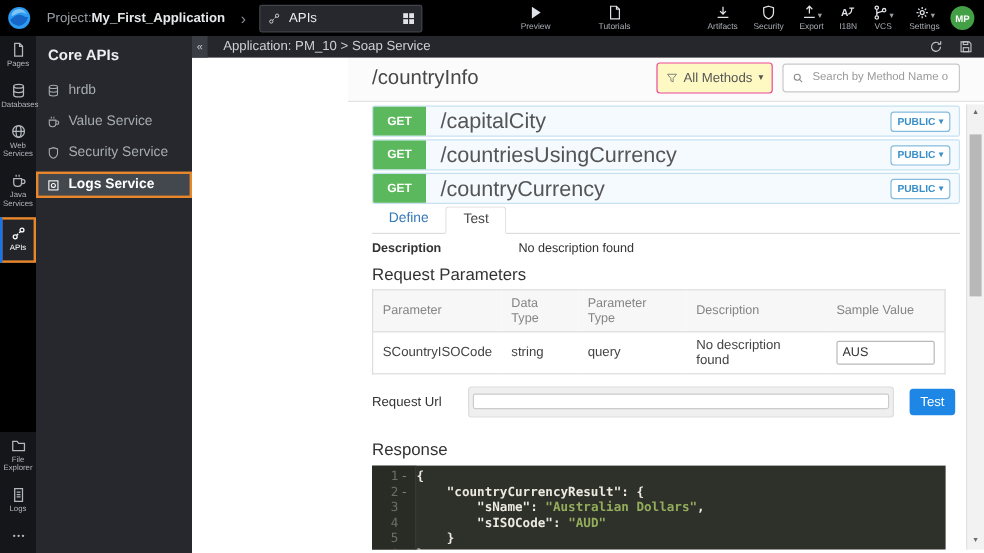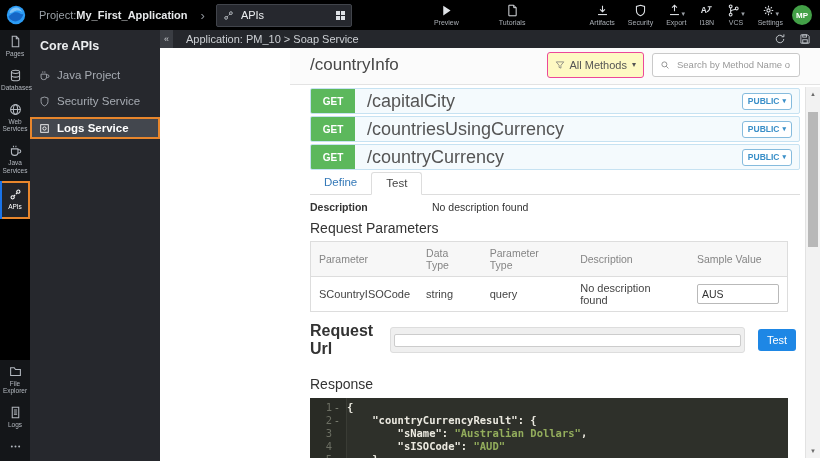--- a/index.html
+++ b/index.html
@@ -110,21 +110,21 @@
   .desc-label{font-weight:bold;width:122px}
   .rp-title{font-size:14px;color:#333;margin-top:7px}
   .rp-table{width:478px;border-collapse:collapse;margin-top:5px;border:1px solid #ddd}
   .rp-table th{background:#f7f7f7;color:#858585;font-weight:normal;text-align:left;font-size:10.5px;
                padding:5px 8px;border-bottom:1px solid #ddd}
   .rp-table td{padding:5px 8px;color:#444;font-size:11px}
   .sample-input{width:72px;height:18px;border:1px solid #b9b9b9;border-radius:2px;font-size:10.5px;
                 padding:0 4px;font-family:inherit;color:#333}
 
   .url-row{display:flex;align-items:center;margin-top:10px;width:490px}
-  .url-label{font-weight:bold;font-size:16px;color:#333;width:80px}
+  .url-label{font-weight:normal;font-size:11px;color:#333;width:80px}
   .url-box{flex:0 0 355px;background:#efefef;border:1px solid #ddd;border-radius:3px;padding:3px;box-sizing:border-box}
   .url-input{width:100%;height:13px;border:1px solid #ccc;border-radius:2px;box-sizing:border-box;
              background:#fff;outline:none}
   .test-btn{margin-left:13px;width:38px;height:22px;background:#1e87e5;color:#fff;border:none;
             border-radius:3px;font-size:11px;font-family:inherit;cursor:pointer}
 
   .resp-title{font-size:14px;color:#333;margin-top:18px}
   .editor{position:relative;margin-top:6px;width:478px;height:116px;background:#2e302a;
           font-family:"DejaVu Sans Mono",monospace;font-size:10.5px;line-height:13px;
           padding-top:3px;box-sizing:border-box;overflow:hidden}
@@ -349,26 +349,36 @@
         </div>
       </div>
   </div>
 
   <div class="core">
     <div class="core-title">Core APIs</div>
     <div id="core-list">
         <div class="core-item">
           <span class="icon">
             <svg viewBox="0 0 16 16">
+              <ellipse cx="8" cy="3.5" rx="5" ry="2" stroke="currentColor" fill="none" stroke-width="1.3"></ellipse>
+              <path d="M3 3.5v9c0 1.1 2.2 2 5 2s5-.9 5-2v-9" stroke="currentColor" fill="none" stroke-width="1.3"></path>
+              <path d="M3 8c0 1.1 2.2 2 5 2s5-.9 5-2" stroke="currentColor" fill="none" stroke-width="1.3"></path>
+            </svg>
+          </span>
+          <span>hrdb</span>
+        </div>
+        <div class="core-item">
+          <span class="icon">
+            <svg viewBox="0 0 16 16">
               <path d="M3 6h8v4.5A3.5 3.5 0 0 1 7.5 14h-1A3.5 3.5 0 0 1 3 10.5z" stroke="currentColor" fill="none" stroke-width="1.3"></path>
               <path d="M11 7h1.5a2 2 0 0 1 0 4H11" stroke="currentColor" fill="none" stroke-width="1.3"></path>
               <path d="M5.5 2v2M8.5 2v2" stroke="currentColor" fill="none" stroke-width="1.3"></path>
             </svg>
           </span>
-          <span>Java Project</span>
+          <span>Value Service</span>
         </div>
         <div class="core-item">
           <span class="icon">
             <svg viewBox="0 0 16 16">
               <path d="M8 1.5 13 3v5c0 3.5-2.5 5.6-5 6.5C5.5 13.6 3 11.5 3 8V3z" stroke="currentColor" fill="none" stroke-width="1.3"></path>
             </svg>
           </span>
           <span>Security Service</span>
         </div>
         <div class="core-item active">

